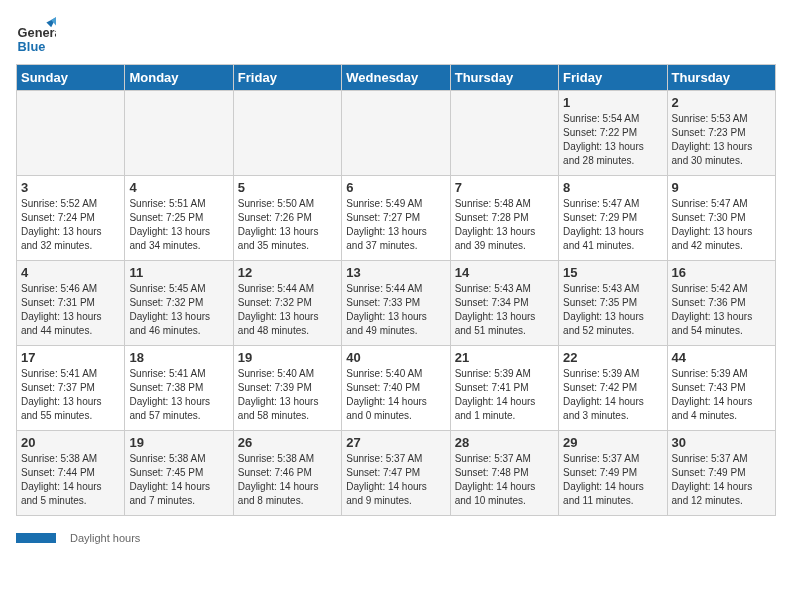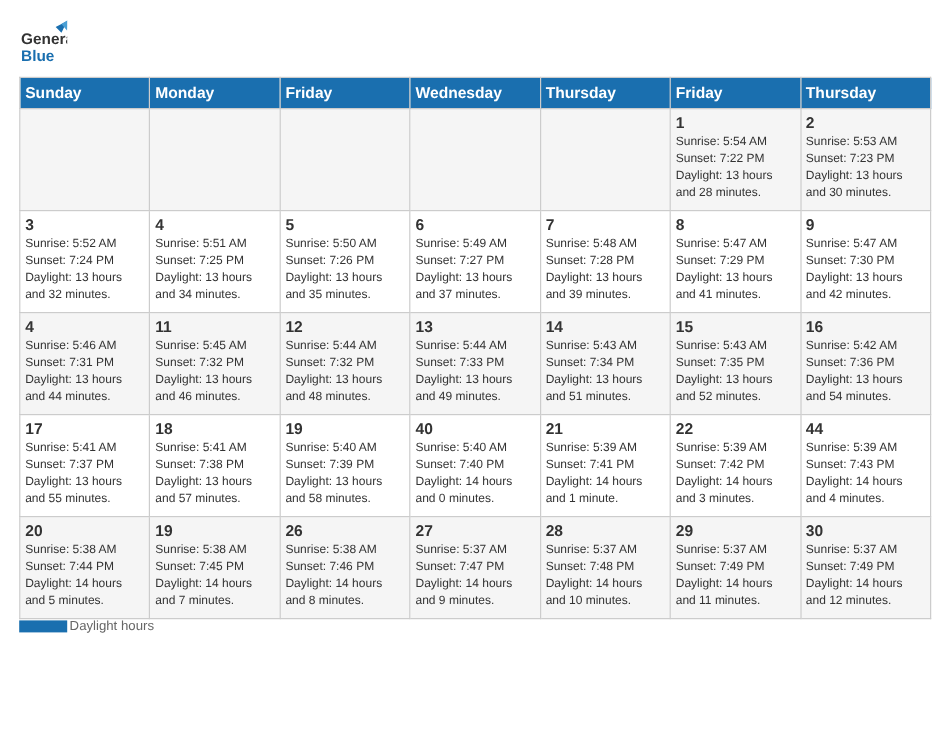--- a/index.html
+++ b/index.html
@@ -73,26 +73,26 @@
     .logo-container {
       display: flex;
       align-items: center;
       gap: 4px;
     }
     .logo-icon {
       width: 40px;
       height: 40px;
     }
     .footer-note {
-      margin-top: 0;
+      margin-top: 16px;
       font-size: 11px;
       color: #666;
       display: flex;
       align-items: center;
-      gap: 2px;
+      gap: 14px;
     }
     .daylight-bar {
       display: inline-block;
       width: 40px;
       height: 10px;
       background: #1a6faf;
       vertical-align: middle;
     }
   </style>
 </head>

